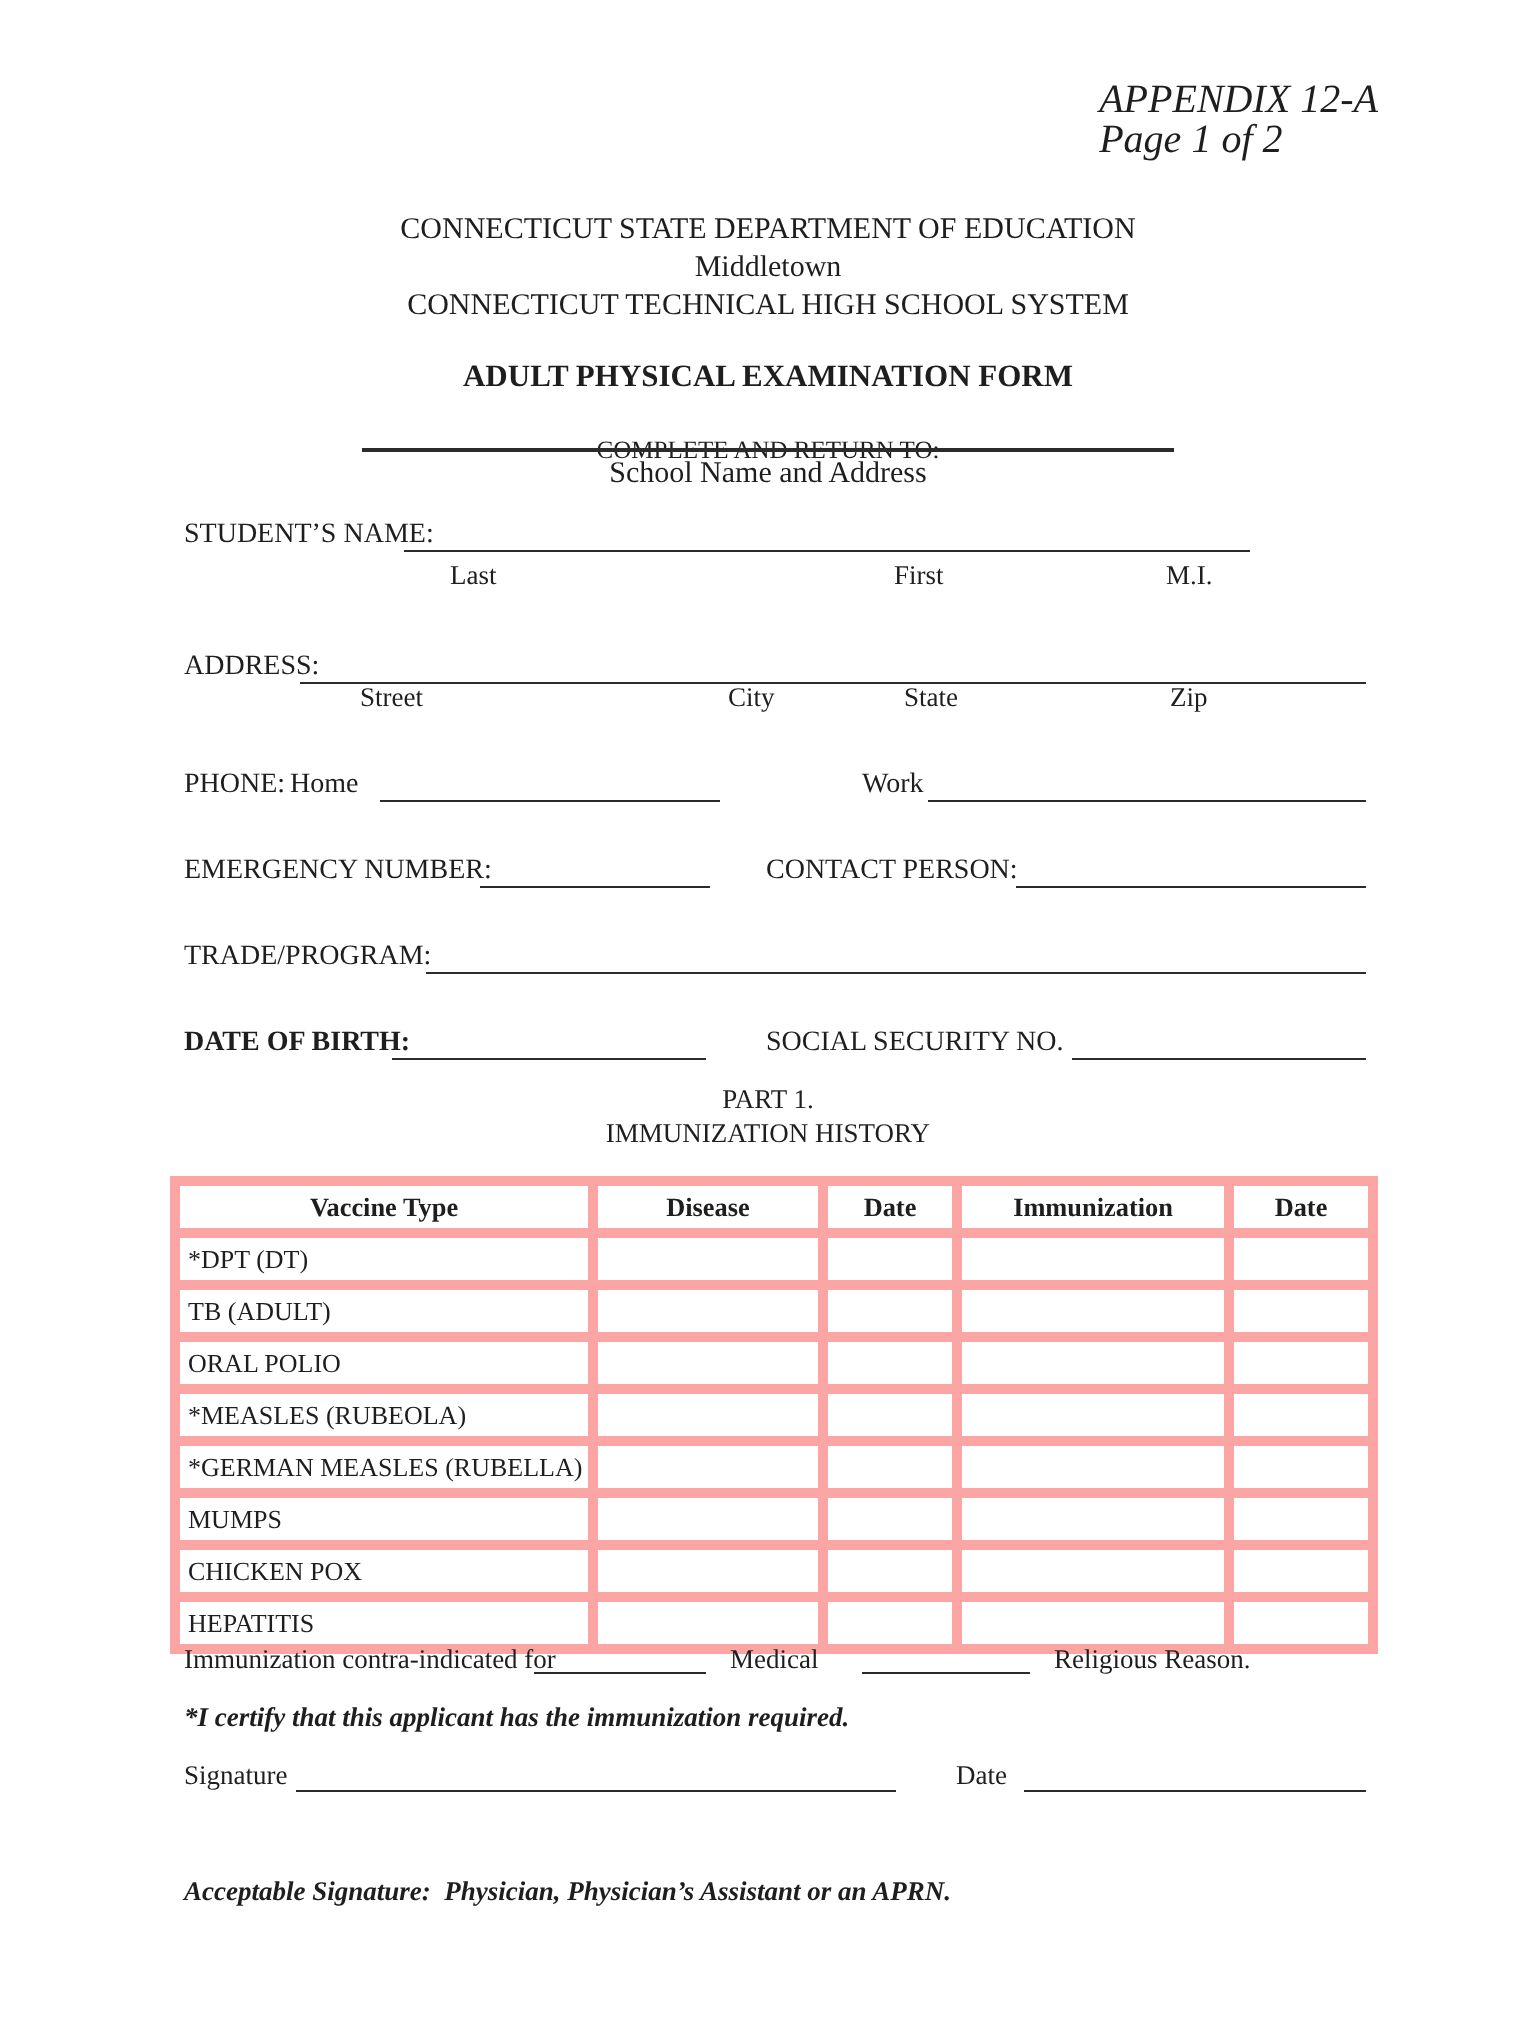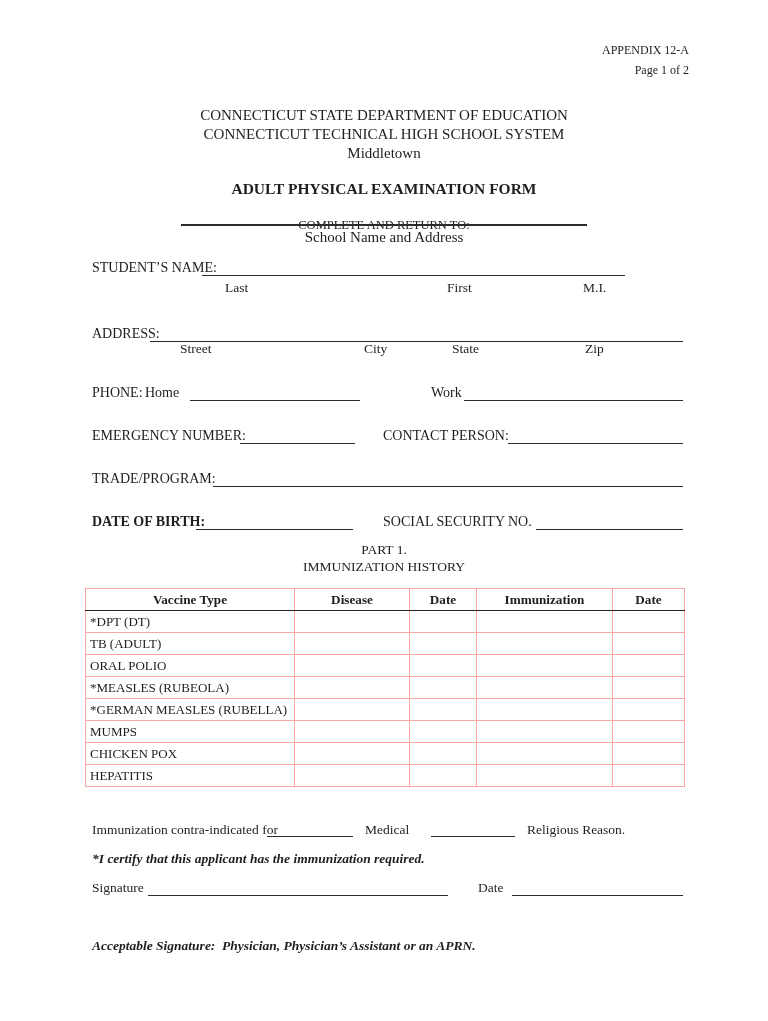--- a/index.html
+++ b/index.html
@@ -9,38 +9,38 @@
   html,body{margin:0;padding:0;background:#ffffff;}
   .page{
     position:relative;
     width:768px;height:1021px;
     background:#ffffff;
     color:var(--text);
     font-family:"Liberation Serif","DejaVu Serif",serif;
     overflow:hidden;
   }
   .abs{position:absolute;}
-  .corner{top:40px;right:79px;text-align:right;font-size:12px;line-height:20px;}
+  .corner{top:40px;right:79px;font-size:20px;line-height:20px;font-style:italic;}
   .titles{top:106px;left:0;width:768px;text-align:center;font-size:15px;line-height:19px;}
   .titles .form-title{font-weight:bold;font-size:15.5px;margin-top:16px;}
   .titles .return-to{font-size:12.5px;margin-top:18px;}
   .school-line{top:214px;left:181px;width:406px;border-bottom:2px solid var(--line);height:10px;}
   .school-caption{top:229px;left:0;width:768px;text-align:center;font-size:15px;}
   .lbl{font-size:14px;white-space:nowrap;}
   .sub{font-size:13.5px;}
   .fl{border-bottom:1.4px solid var(--line);height:14px;}
   .bold{font-weight:bold;font-style:italic;}
   .part-head{top:541px;left:0;width:768px;text-align:center;font-size:13.5px;line-height:17px;}
   table.imm{
     position:absolute;top:588px;left:85px;width:599px;
     border-collapse:collapse;table-layout:fixed;
     font-size:13px;
   }
   table.imm th,table.imm td{
-    border:1px solid #fca5a5;
+    border:5px solid #fca5a5;
     height:21px;padding:0 4px;
     overflow:hidden;white-space:nowrap;
   }
   table.imm{border:1.5px solid #222;}
   table.imm th{font-weight:bold;text-align:center;border-bottom:1.5px solid #222;font-size:13.2px;}
   table.imm td.vname{text-align:left;}
   .f13{font-size:13.5px;}
   .prewrap{white-space:pre-wrap;}
 </style>
 </head>
@@ -48,22 +48,22 @@
 
 <div class="page">
 
   <div class="abs corner">
     <div>APPENDIX 12-A</div>
     <div>Page 1 of 2</div>
   </div>
 
   <div class="abs titles">
     <div>CONNECTICUT STATE DEPARTMENT OF EDUCATION</div>
+    <div>Middletown</div>
     <div>CONNECTICUT TECHNICAL HIGH SCHOOL SYSTEM</div>
-    <div>Middletown</div>
     <div class="form-title">ADULT PHYSICAL EXAMINATION FORM</div>
     <div class="return-to">COMPLETE AND RETURN TO:</div>
   </div>
 
   <div class="abs school-line"></div>
   <div class="abs school-caption">School Name and Address</div>
 
   <div class="abs lbl" style="top:260px;left:92px;">STUDENT’S NAME:</div>
   <div class="abs fl" style="top:261px;left:202px;width:423px;"></div>
   <div class="abs sub" style="top:280px;left:225px;">Last</div>

